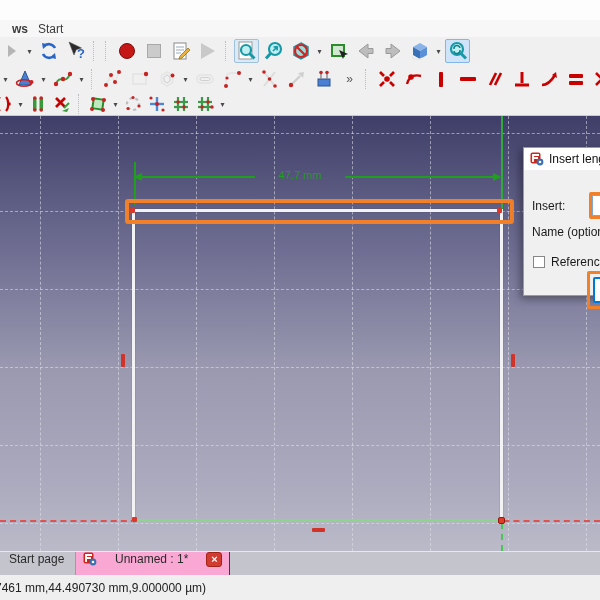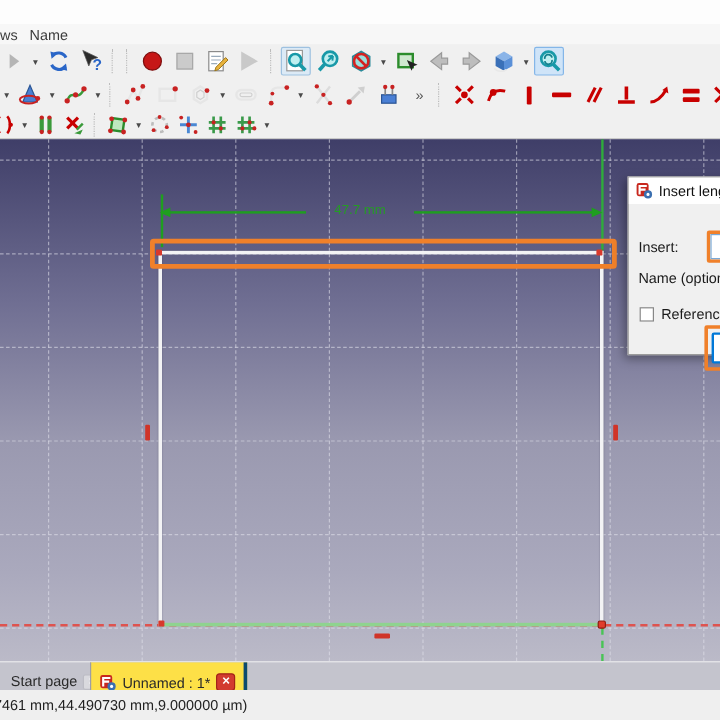--- a/index.html
+++ b/index.html
@@ -5,21 +5,21 @@
   * { margin:0; padding:0; box-sizing:border-box; }
   html,body { width:600px; height:600px; }
   body { font-family:"Liberation Sans", sans-serif; background:#fff; }
   #app { position:relative; width:600px; height:600px; overflow:hidden; background:#f0f0f0; }
 
   
   .titlestrip { position:absolute; top:0; left:0; right:0; height:20px; background:#fdfdfd; }
   .menubar { position:absolute; top:20px; left:0; right:0; height:17px; background:#f7f7f7;
              display:flex; align-items:center; font-size:12px; color:#3c3c3c; }
   .menu-item { padding:1px 5px; }
-  .menu-item:first-child { padding-left:0; }
+  .menu-item:first-child { padding-left:12px;font-weight:bold; }
 
   
   .tbar { position:absolute; left:0; right:0; background:#f0f0f0; display:flex; align-items:center; gap:2px; }
   .tb1 { top:37px; height:28px; padding-left:1px; }
   .tb2 { top:65px; height:28px; padding-left:1px; }
   .tb3 { top:93px; height:23px; border-bottom:1px solid #c9c9c9; padding-left:1px; }
   .btn { width:25px; height:24px; display:flex; align-items:center; justify-content:center; border:1px solid transparent; border-radius:2px; flex:0 0 auto; }
   .btn.small { width:22px; height:20px; }
   .btn.pressed { background:#dceaf6; border-color:#9ec1e0; }
   .btn.hover { background:#cfe4f8; border-color:#84b6e8; }
@@ -67,40 +67,40 @@
   .dlg-body { position:relative; height:126px; font-size:12px; color:#1a1a1a; }
   .dlg-label { position:absolute; left:8px; white-space:nowrap; }
   .dlg-check { position:absolute; left:9px; top:86px; width:12px; height:12px; background:#fff; border:1px solid #878787; }
   .hl-input { position:absolute; left:65px; top:22px; width:92px; height:27px; border:3px solid #f0802a; border-radius:2px; background:#fff; }
   .hl-input input { width:100%; height:100%; border:1px solid #7aa9d6; font-size:12px; padding:0 3px; font-family:"Liberation Sans",sans-serif; }
   .hl-ok { position:absolute; left:63px; top:101px; width:92px; height:38px; border:3px solid #f0802a; border-radius:2px; display:flex; }
   .ok-btn { margin:3px; flex:1; background:#ffffff; border:2px solid #0078d7; border-radius:2px; font-size:12px; }
 
   
   .tabbar { position:absolute; left:0; top:551px; width:600px; height:24px; background:#c4c4cd; border-top:1px solid #e8e8ec; display:flex; align-items:stretch; }
-  .tab { display:flex; align-items:flex-end; gap:5px; padding:0 7px; font-size:12px; color:#2a2a2a; }
+  .tab { display:flex; align-items:flex-start; gap:18px; padding:0 7px; font-size:12px; color:#2a2a2a; }
   .tab.inactive { margin-left:2px; }
-  .tab.active { position:absolute; left:75px; top:0; height:24px; background:#fde047; border-left:1px solid #9d9da6; border-right:3px solid #0c4a6e; }
+  .tab.active { position:absolute; left:75px; top:0; height:24px; background:#f9a8d4; border-left:1px solid #9d9da6; border-right:1px solid #0c4a6e; }
   .close-gray { width:14px; height:13px; background:#d9d9de; border:1px solid #bcbcc4; border-radius:2px; color:#f4f4f6; font-size:10px; line-height:11px; text-align:center; }
   .close-red { width:16px; height:15px; background:#d23b2f; border:1px solid #a32317; border-radius:3px; color:#fff; font-size:11px; line-height:13px; text-align:center; font-weight:bold; }
   .statusbar { position:absolute; left:0; top:575px; width:600px; height:25px; background:#efefef; display:flex; align-items:center; }
   .statustext { font-size:12px; color:#222; margin-left:-5px; white-space:nowrap; }
 
   svg { display:block; }
 </style>
 </head>
 <body>
 
 <div id="app">
 
   <div class="titlestrip"></div>
 
   <div class="menubar">
     <span class="menu-item">ws</span>
-    <span class="menu-item">Name</span>
+    <span class="menu-item">Start</span>
   </div>
 
   <div class="tbar tb1">
     <div class="btn small">
         <span class="tri-part"></span>
       </div>
     <span class="caret">▾</span>
     <div class="btn">
       <svg width="20" height="20" viewBox="0 0 20 20">
         <path d="M16 7A7 7 0 0 0 4.5 5.5" stroke="#2a66c8" stroke-width="2.6" fill="none"></path>

